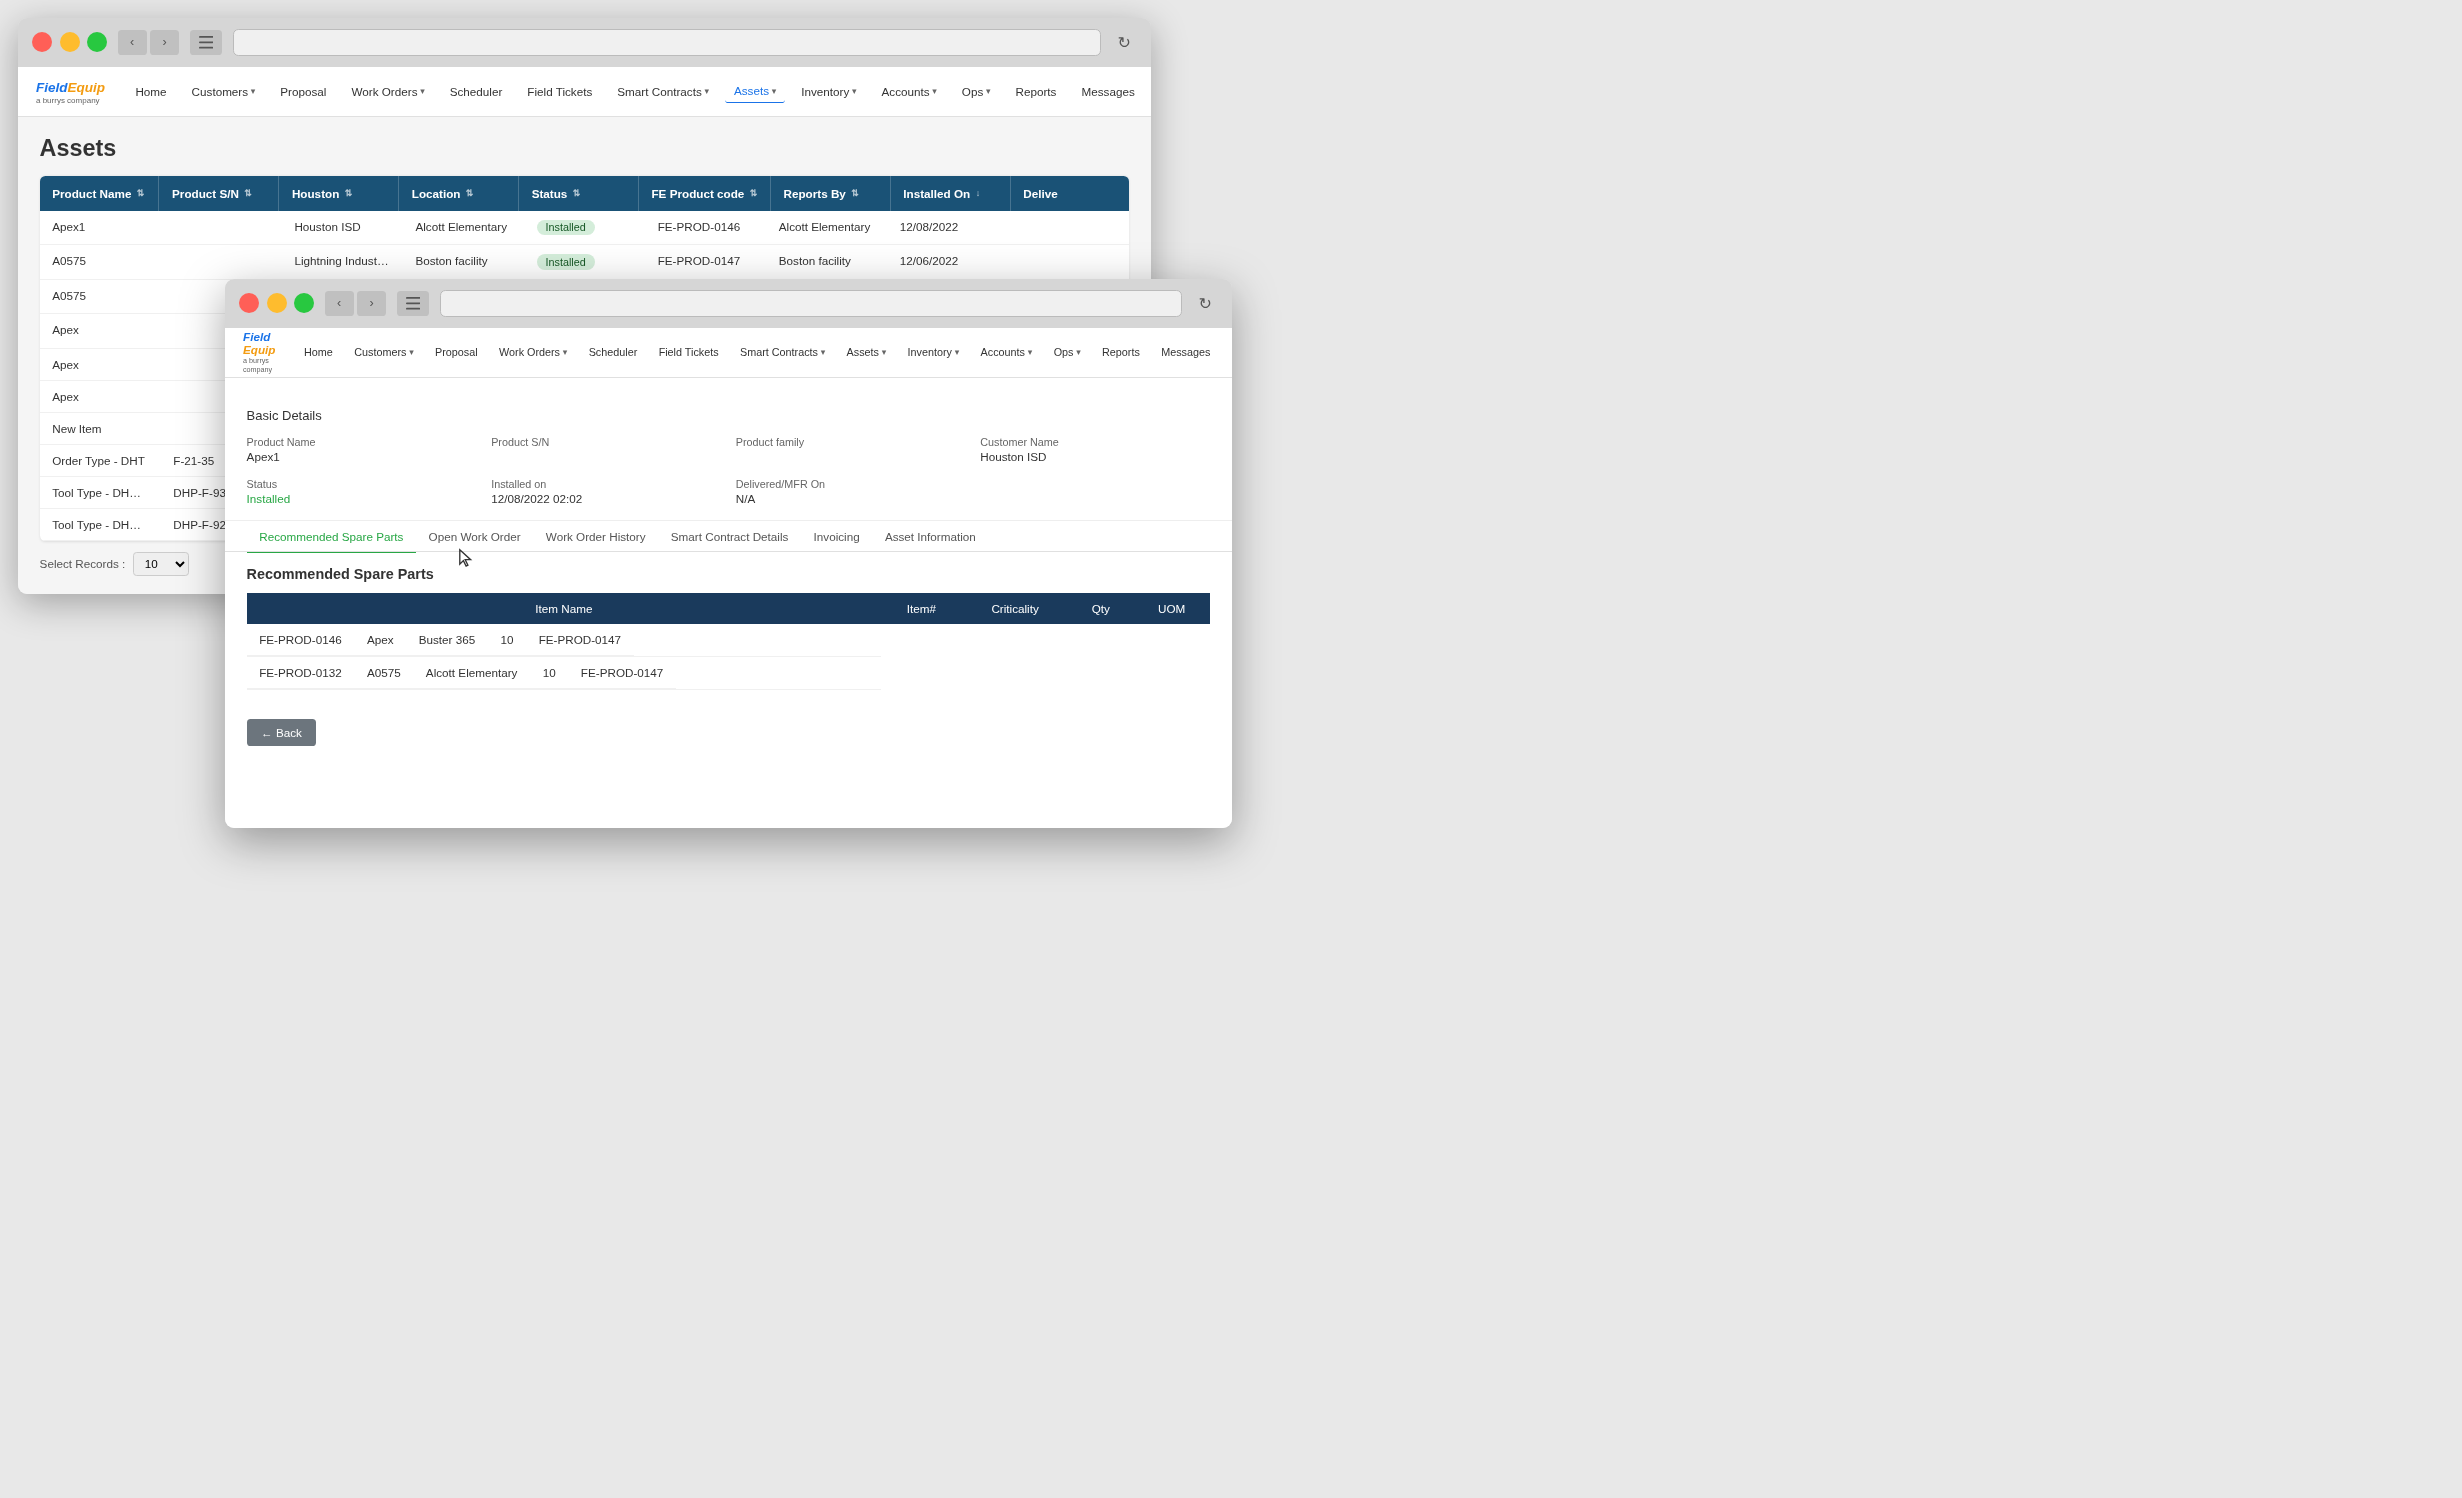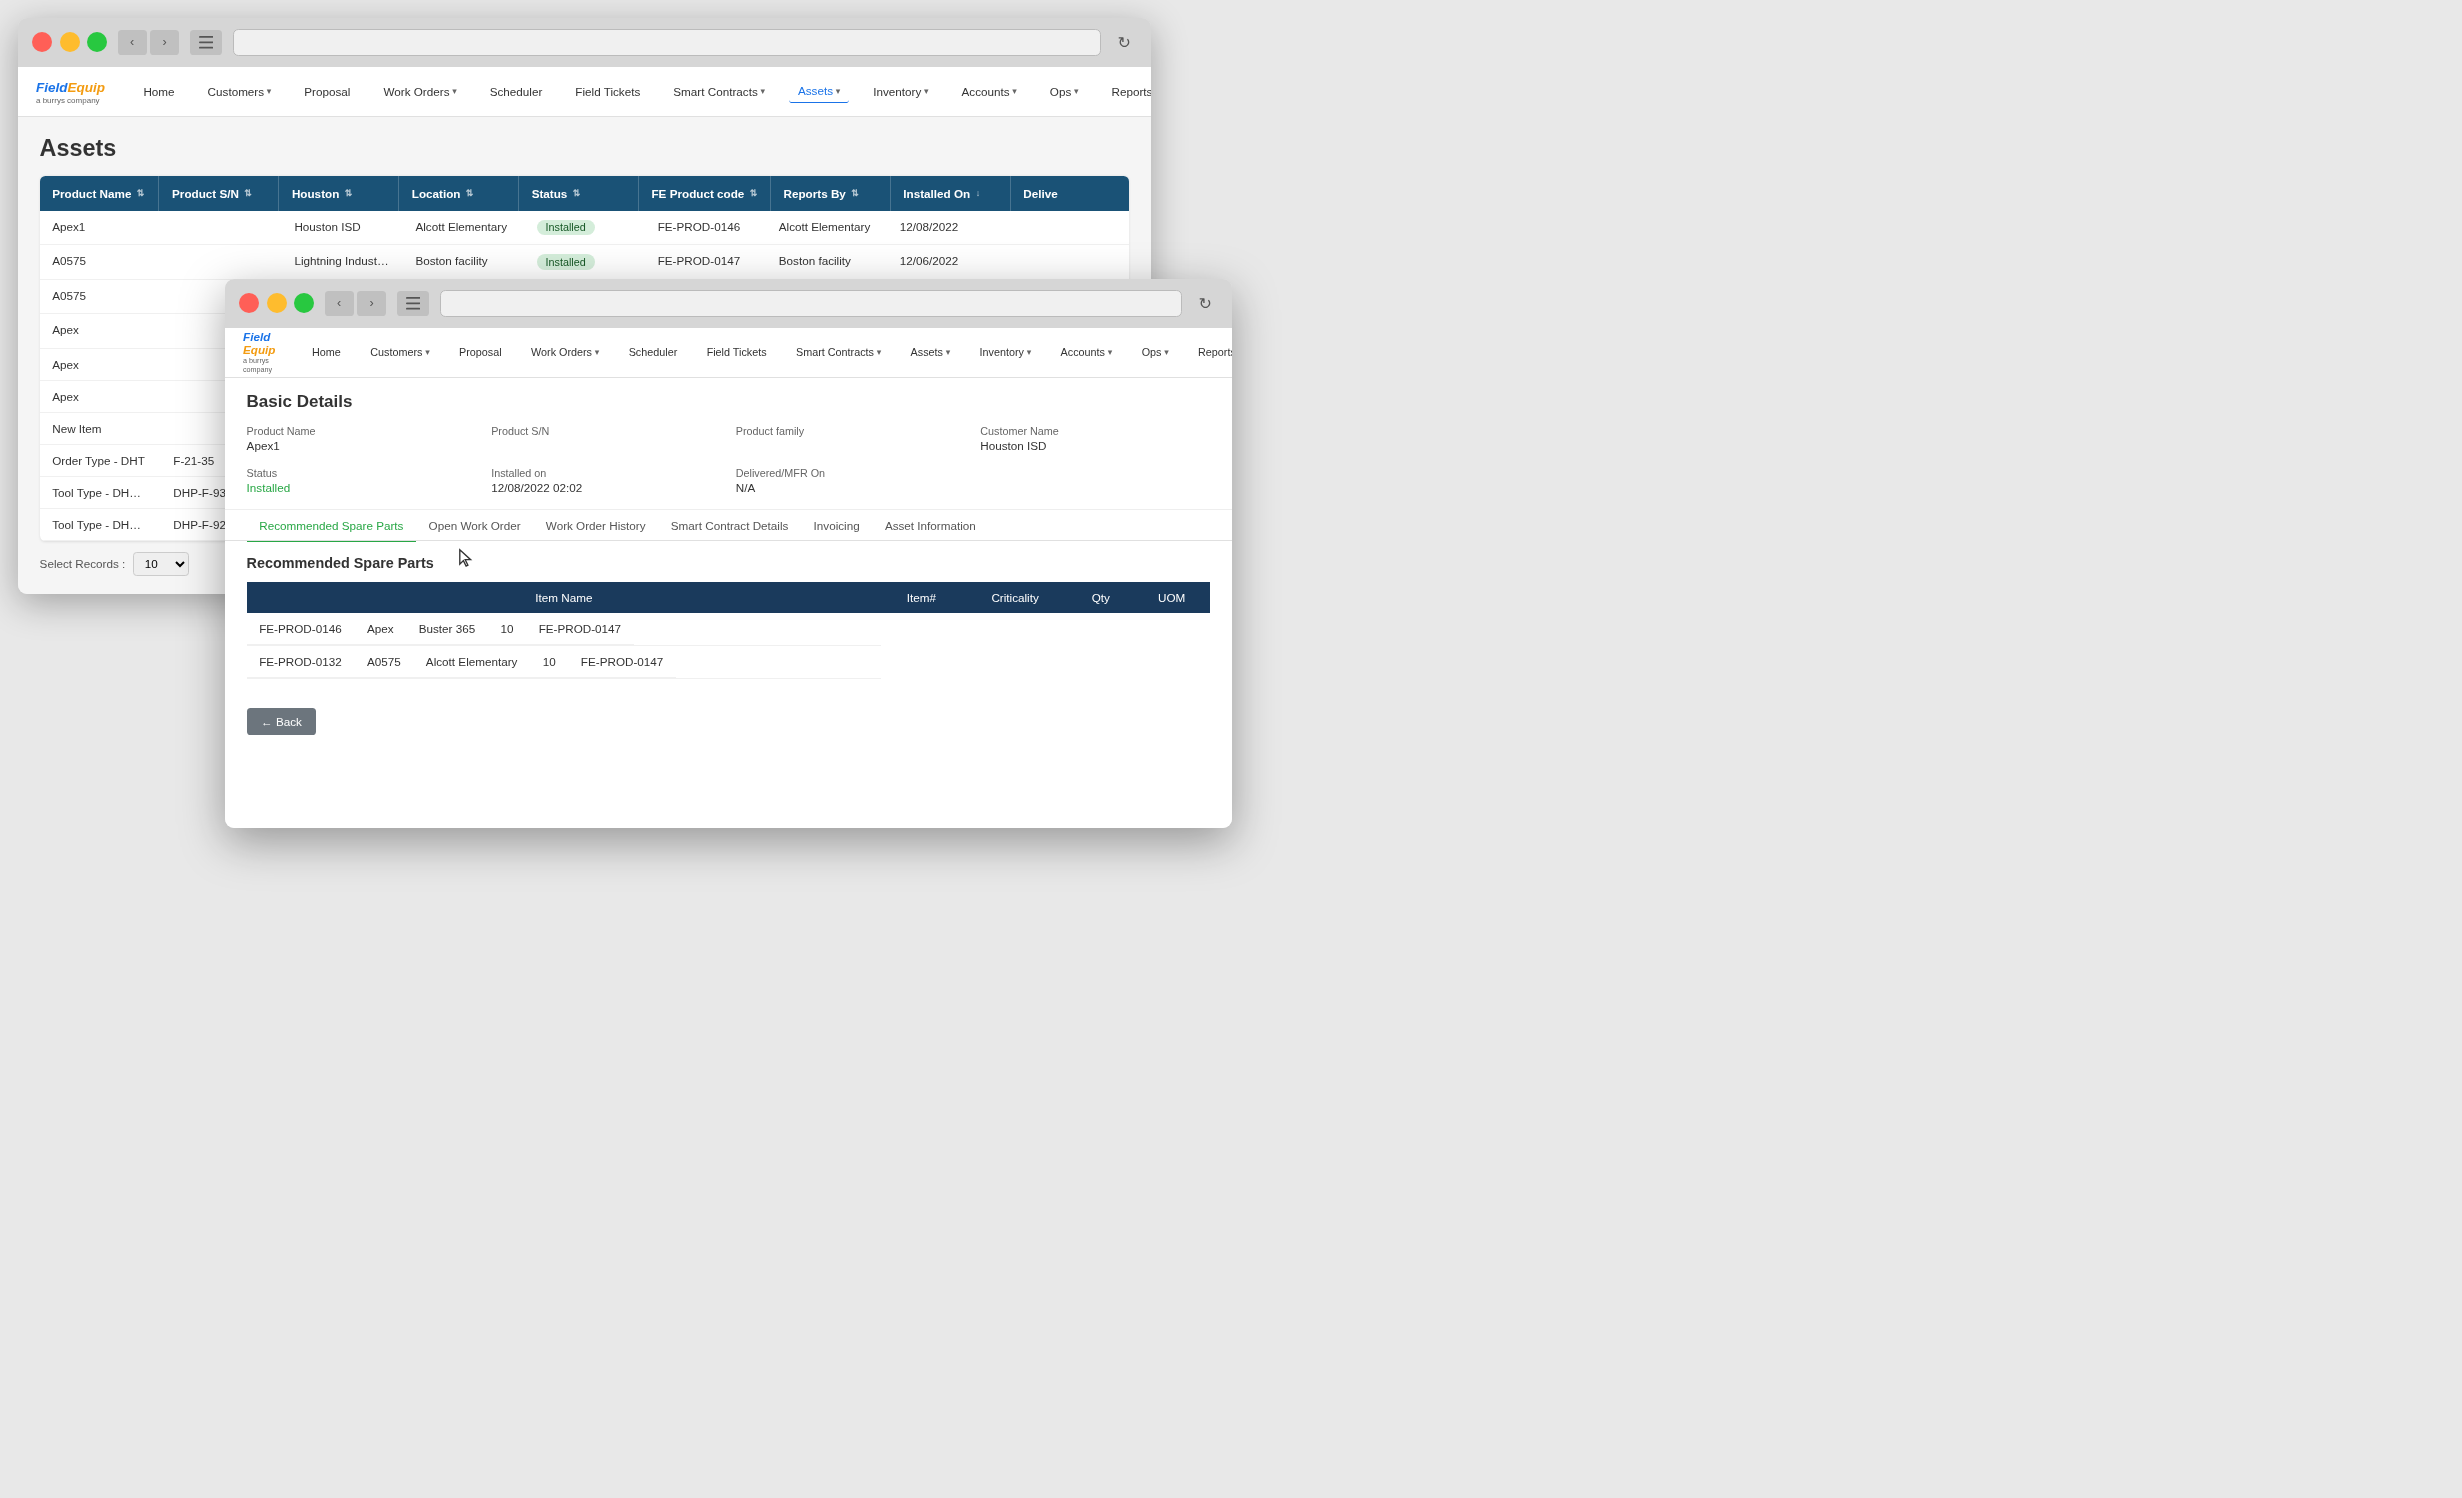--- a/index.html
+++ b/index.html
@@ -100,21 +100,21 @@
     }
 
     
     .nav-bar {
       background: white;
       padding: 0 18px;
       display: flex;
       align-items: center;
       height: 50px;
       border-bottom: 0.9px solid #e0e0e0;
-      gap: 15px;
+      gap: 7px;
     }
 
     .logo {
       margin-right: 14.4px;
       display: flex;
       flex-direction: column;
       align-items: flex-start;
     }
 
     .logo-text {
@@ -263,24 +263,25 @@
       padding: 14.4px 21.6px 7.2px;
       border-bottom: 0.9px solid #eee;
     }
 
     .basic-details {
       padding: 14.4px 21.6px;
       border-bottom: 0.9px solid #eee;
     }
 
     .basic-details-title {
-      font-size: 17px;
-      font-weight: 700;
+      font-size: 13px;
+      font-weight: 400;
       color: #333;
       margin-bottom: 12.6px;
+      margin-top: 16px;
     }
 
     .details-grid {
       display: grid;
       grid-template-columns: 1fr 1fr 1fr 1fr;
       gap: 14.4px;
     }
 
     .detail-field label {
       font-size: 10.8px;

